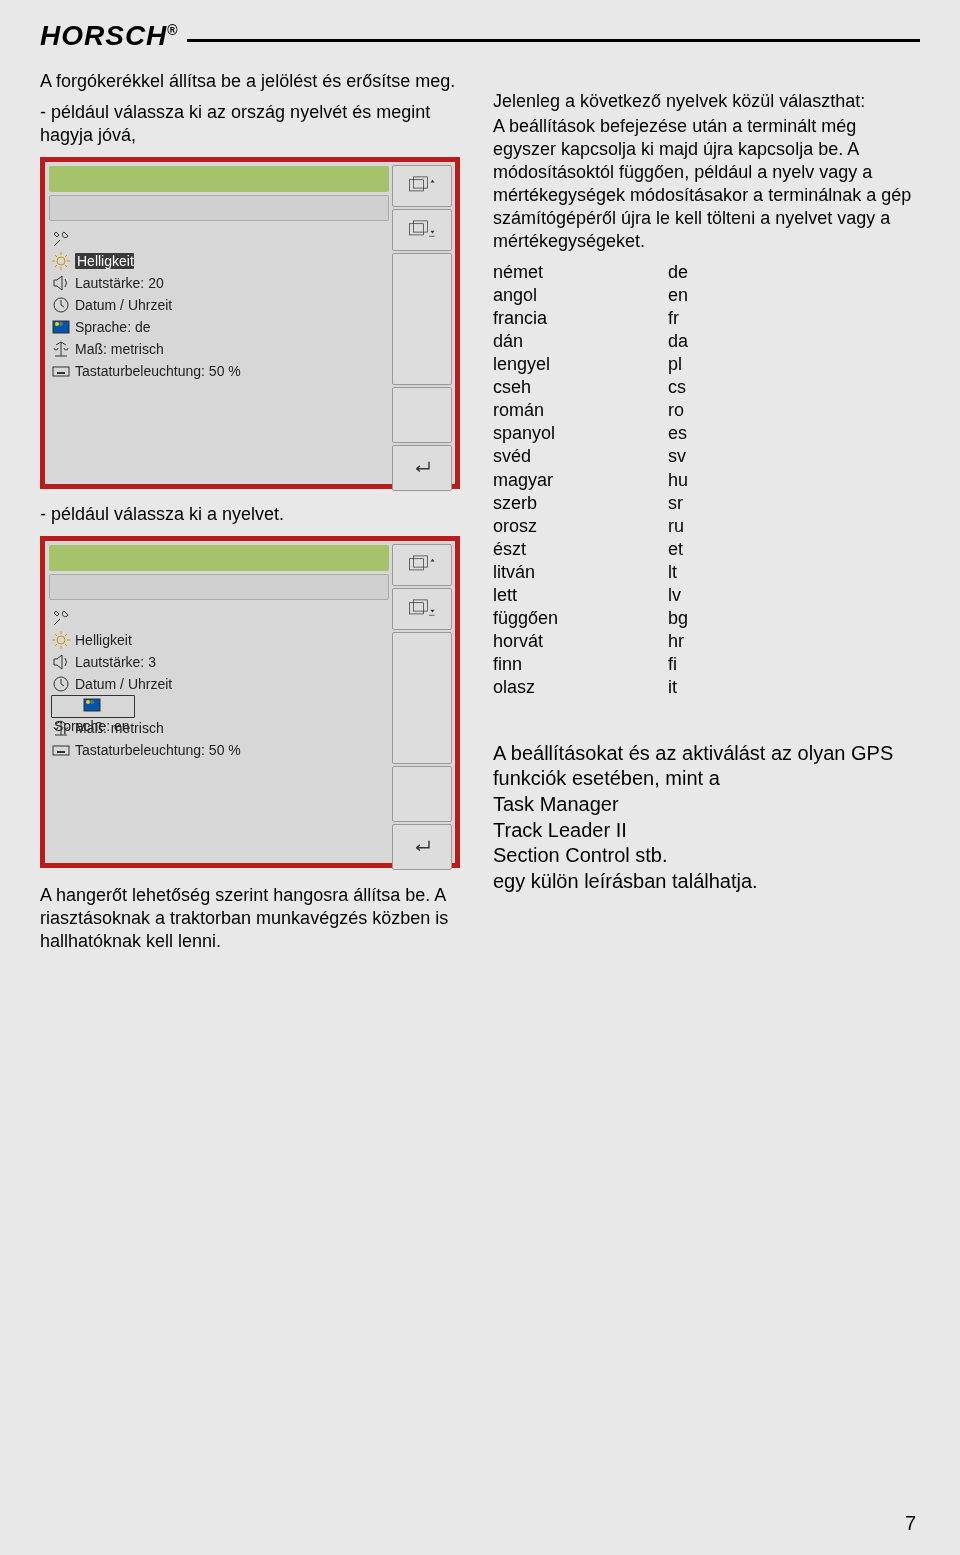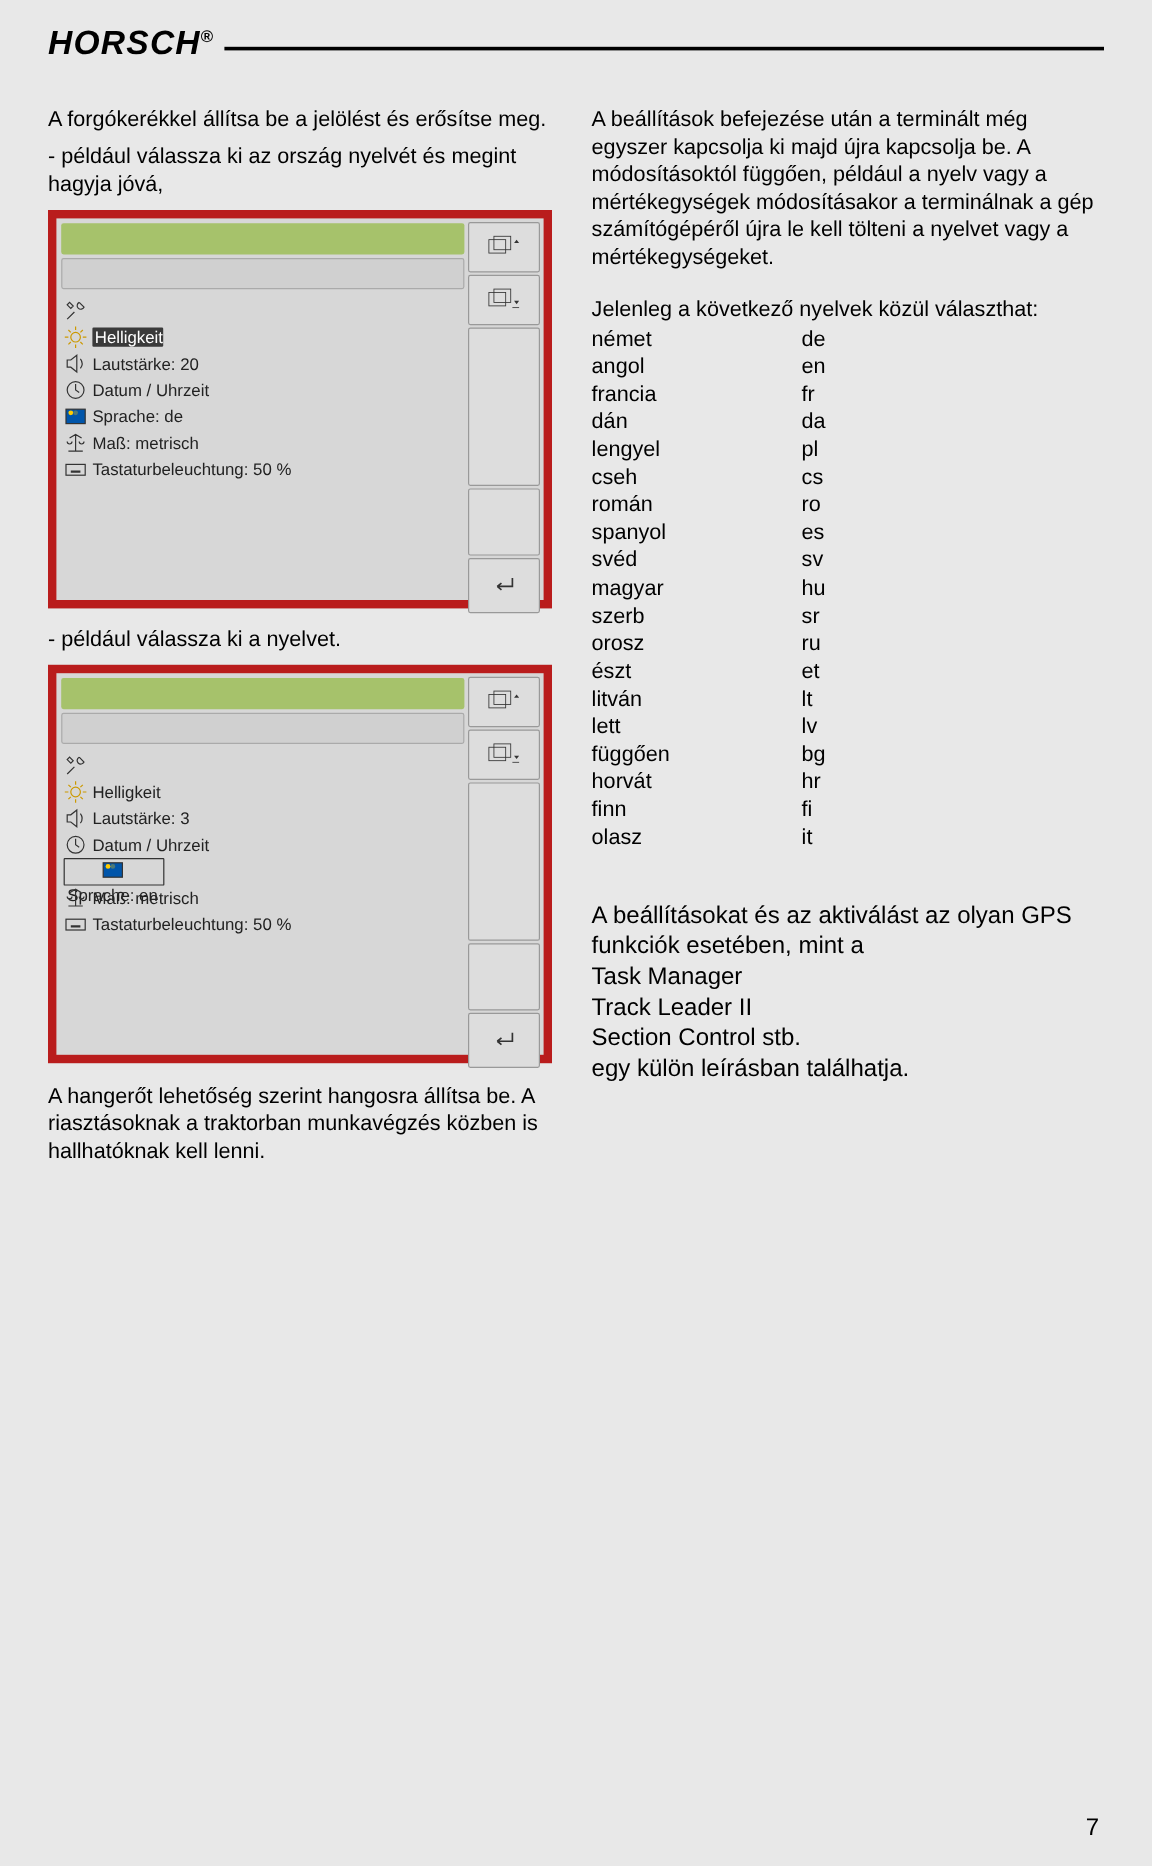--- a/index.html
+++ b/index.html
@@ -8,21 +8,21 @@
     height: 1555px;
     background: #e8e8e8;
     font-family: Arial, Helvetica, sans-serif;
     color: #000;
     position: relative;
     padding: 20px 40px 0 40px;
   }
   .header {
     display: flex;
     align-items: center;
-    margin-bottom: 36px;
+    margin-bottom: 18px;
   }
   .brand {
     font-family: Arial, sans-serif;
     font-weight: 900;
     font-size: 28px;
     font-style: italic;
     letter-spacing: 1px;
   }
   .brand sup { font-size: 14px; font-style: normal; }
   .header-line {
@@ -44,21 +44,21 @@
     line-height: 1.28;
     margin-bottom: 8px;
   }
   .para.tight { margin-bottom: 2px; }
 
   
   .terminal {
     width: 420px;
     height: 332px;
     background: #d7d7d7;
-    border: 7px solid #b91c1c;
+    border: 5px solid #b91c1c;
     margin: 10px 0 14px 0;
     position: relative;
     font-size: 14px;
   }
   .term-topbars {
     position: absolute;
     left: 4px; top: 4px; right: 66px;
   }
   .term-bar {
     height: 26px;
@@ -372,23 +372,23 @@
             </span>
             <span>Tastaturbeleuchtung:  50 %</span>
           </div>
         </div>
     </div>
 
     <p class="para" style="margin-top:16px">A hangerőt lehetőség szerint hangosra állítsa be. A riasztásoknak a traktorban munkavégzés közben is hallhatóknak kell lenni.</p>
   </div>
 
   <div class="col">
+    <p class="para tight" style="margin-top:20px">Jelenleg a következő nyelvek közül választhat:</p>
+
     <p class="para">A beállítások befejezése után a terminált még egyszer kapcsolja ki majd újra kapcsolja be. A módosításoktól függően, például a nyelv vagy a mértékegységek módosításakor a terminálnak a gép számítógépéről újra le kell tölteni a nyelvet vagy a mértékegységeket.</p>
-
-    <p class="para tight" style="margin-top:20px">Jelenleg a következő nyelvek közül választhat:</p>
     <div class="lang-table" id="lang-table">
         <div>német</div>
         <div>de</div>
         <div>angol</div>
         <div>en</div>
         <div>francia</div>
         <div>fr</div>
         <div>dán</div>
         <div>da</div>
         <div>lengyel</div>

